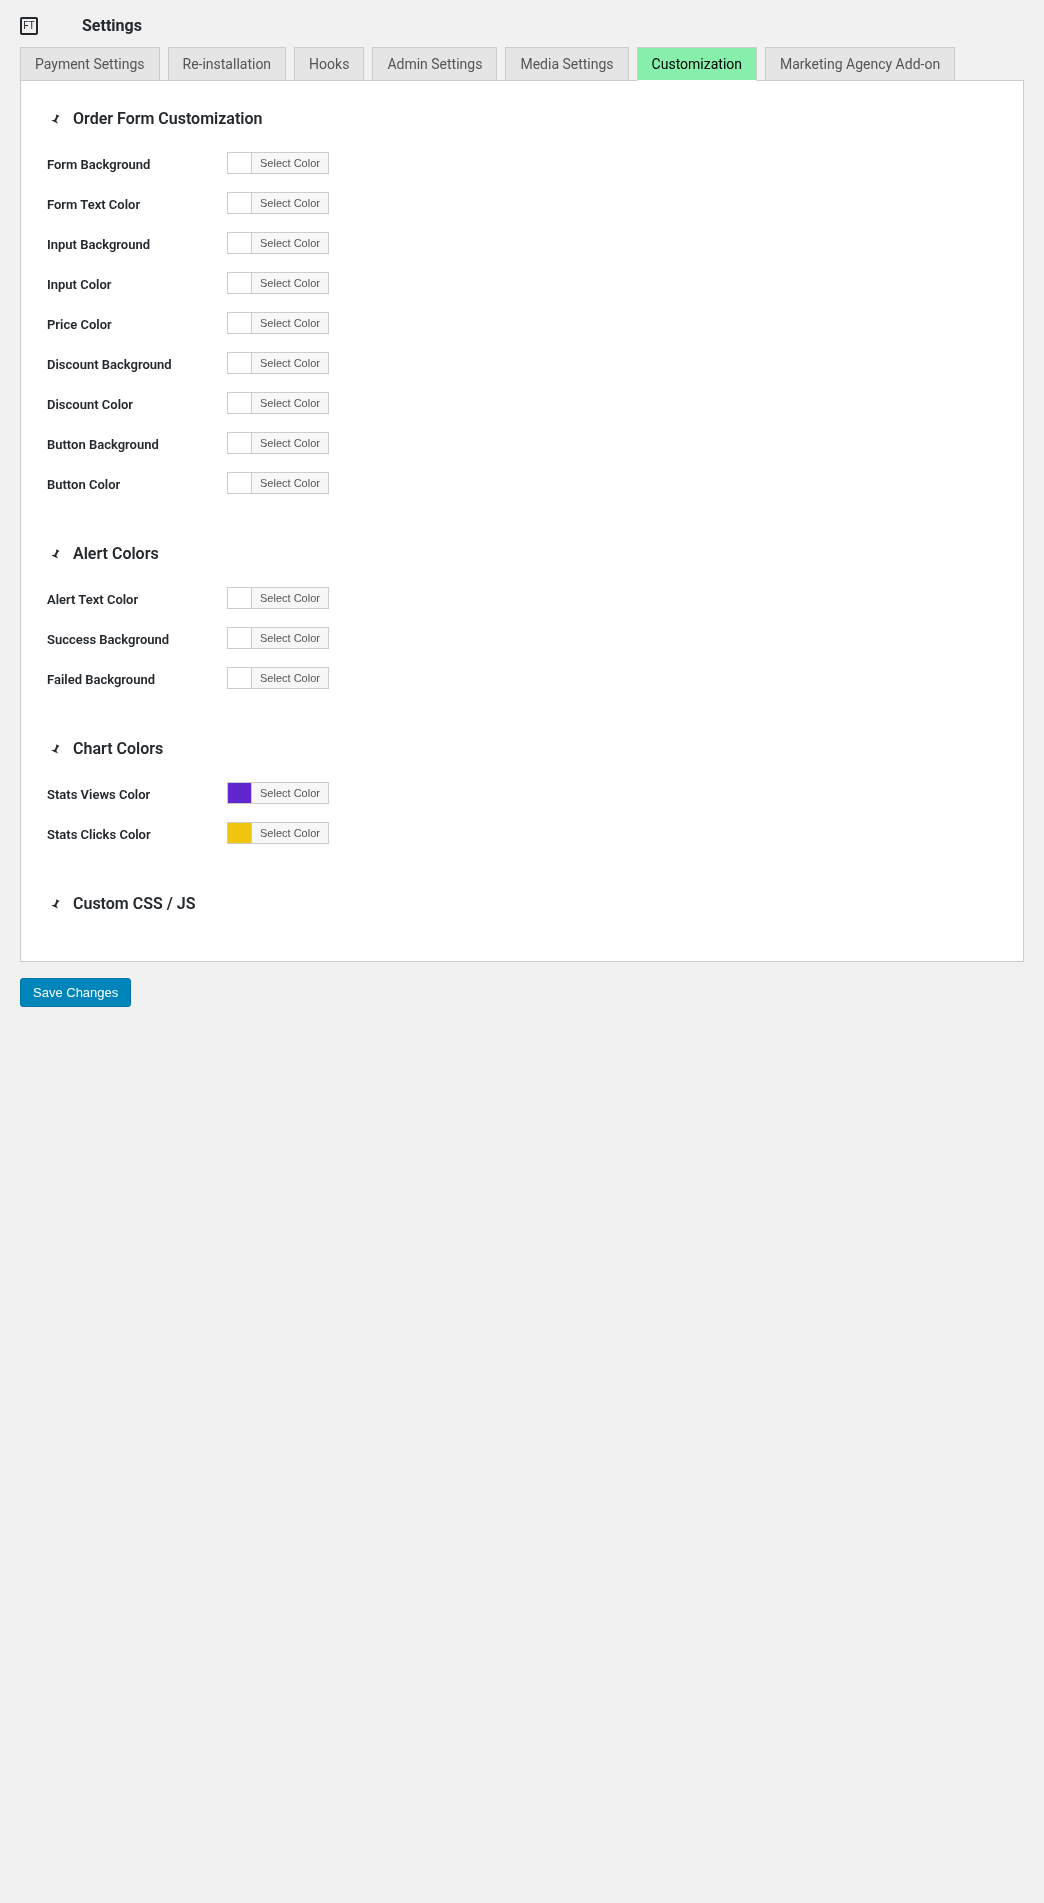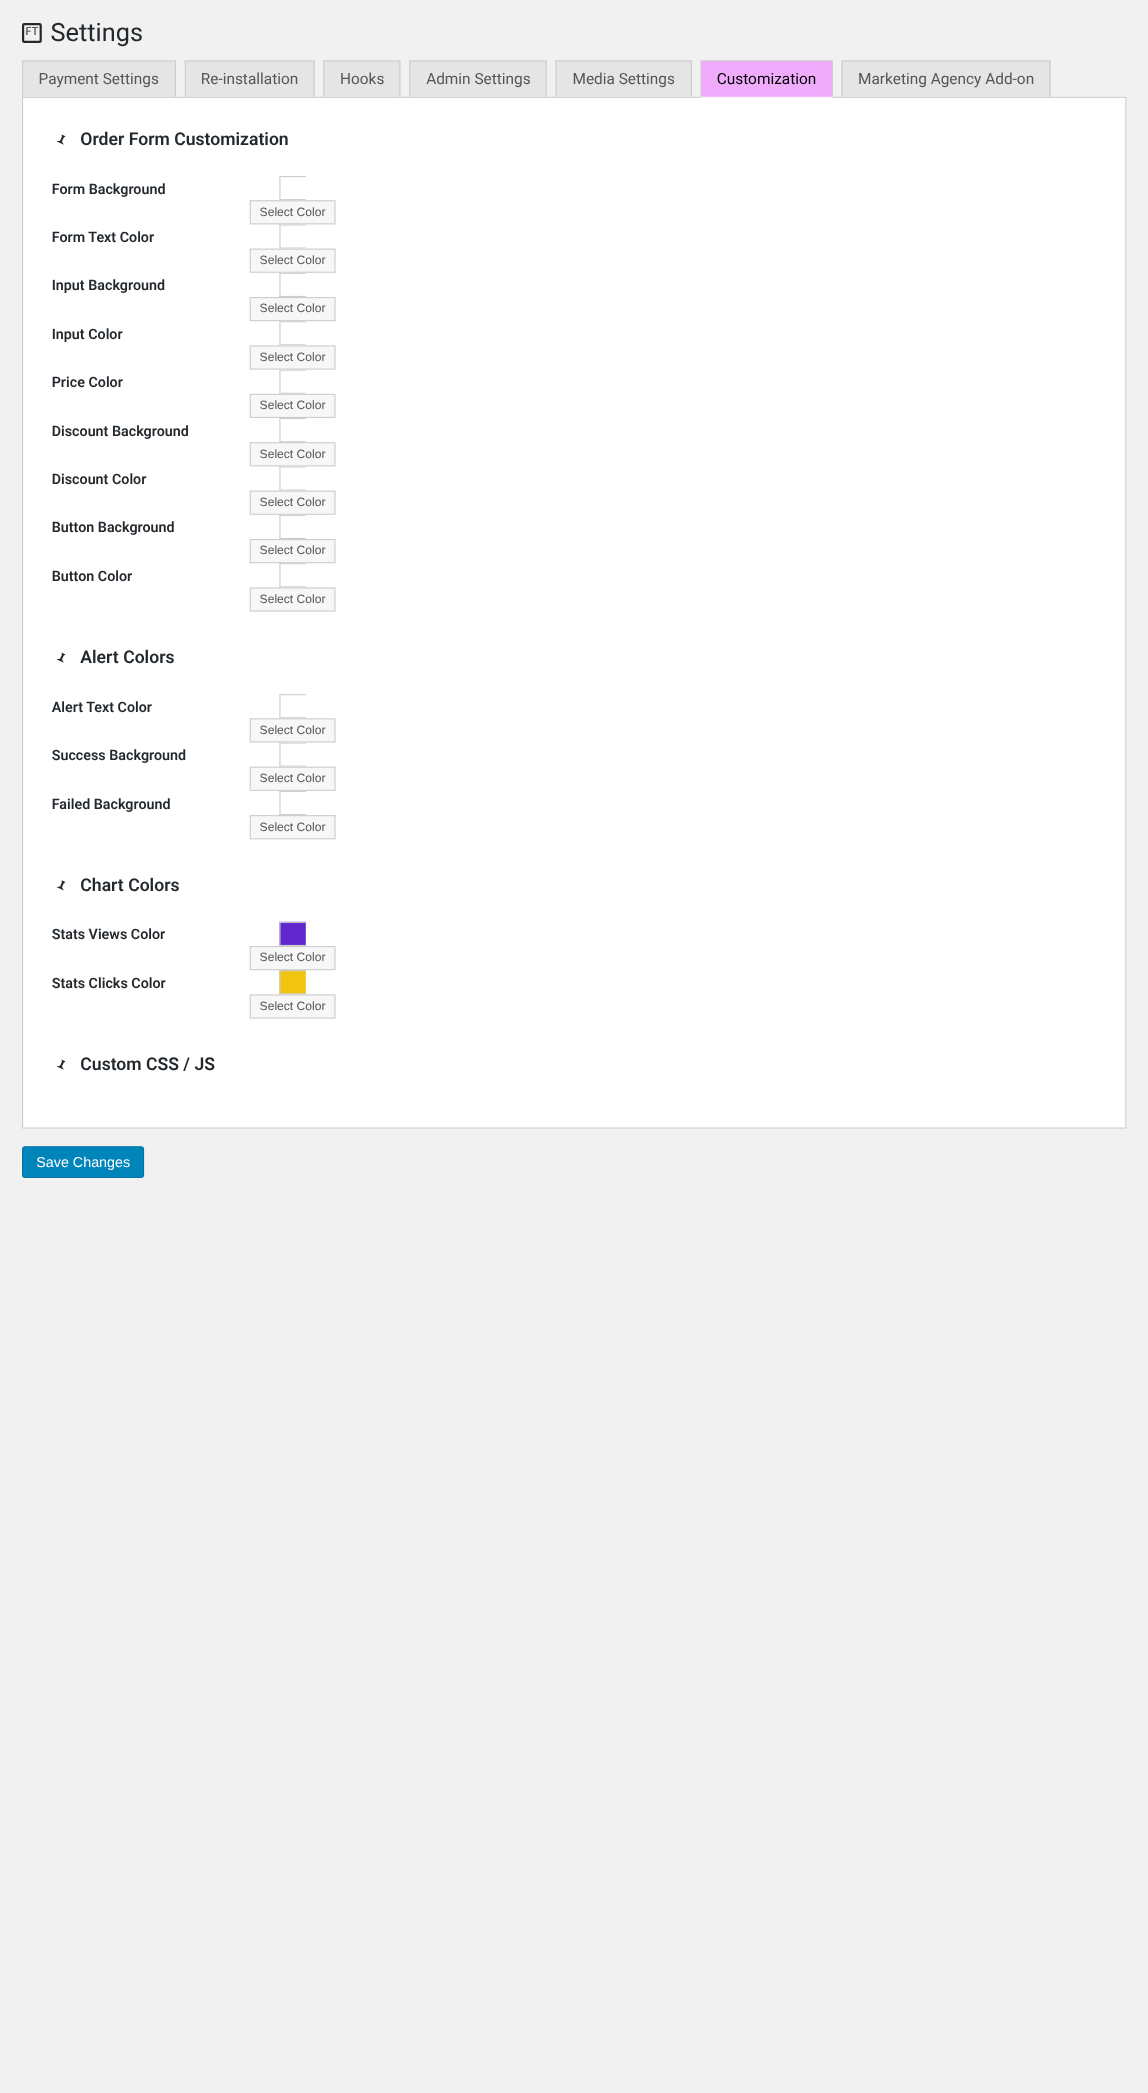--- a/index.html
+++ b/index.html
@@ -12,35 +12,35 @@
   padding: 0;
 }
 .wrap { padding: 10px 20px 0; }
 .page-header { display: flex; align-items: center; gap: 8px; padding: 6px 0 12px; }
 .page-header .app-icon {
   display: inline-flex; width: 18px; height: 18px;
   align-items: center; justify-content: center;
   border: 2px solid #23282d; border-radius: 2px;
   font-size: 10px; font-weight: 400; color: #23282d; line-height: 1;
 }
-.page-header h1 { font-size: 23px; font-weight: 400; color: #23282d; }
+.page-header h1 { font-size: 16px; font-weight: 700; color: #23282d; margin-left: 36px; }
 
 
 .nav-tabs { display: flex; gap: 8px; position: relative; z-index: 1; }
 .nav-tab {
   background: #e5e5e5;
   border: 1px solid #ccc;
   border-bottom: none;
   padding: 8px 14px;
   font-size: 14px;
   color: #555;
   cursor: pointer;
   white-space: nowrap;
 }
-.nav-tab.active { background: #f0abfc; color: #000; border-bottom: 1px solid #fff; margin-bottom: -1px; }
+.nav-tab.active { background: #86efac; color: #000; border-bottom: 1px solid #fff; margin-bottom: -1px; }
 
 
 .panel {
   background: #fff;
   border: 1px solid #ccc;
   margin-top: 0;
   padding: 18px 26px 24px;
 }
 
 .section-title {
@@ -55,21 +55,21 @@
 .form-rows { display: flex; flex-direction: column; }
 .form-row {
   display: grid;
   grid-template-columns: 180px 1fr;
   align-items: flex-start;
   min-height: 40px;
 }
 .form-row .label { font-size: 13px; font-weight: 600; color: #23282d; padding-top: 5px; }
 
 
-.color-control { display: inline-flex; align-items: center; flex-direction: column; }
+.color-control { display: inline-flex; align-items: flex-start; }
 .swatch {
   width: 24px; height: 22px;
   border: 1px solid #ccc; border-right: none;
   background: #fff;
 }
 .select-color-btn {
   height: 22px;
   border: 1px solid #ccc;
   background: #f7f7f7;
   color: #555;

